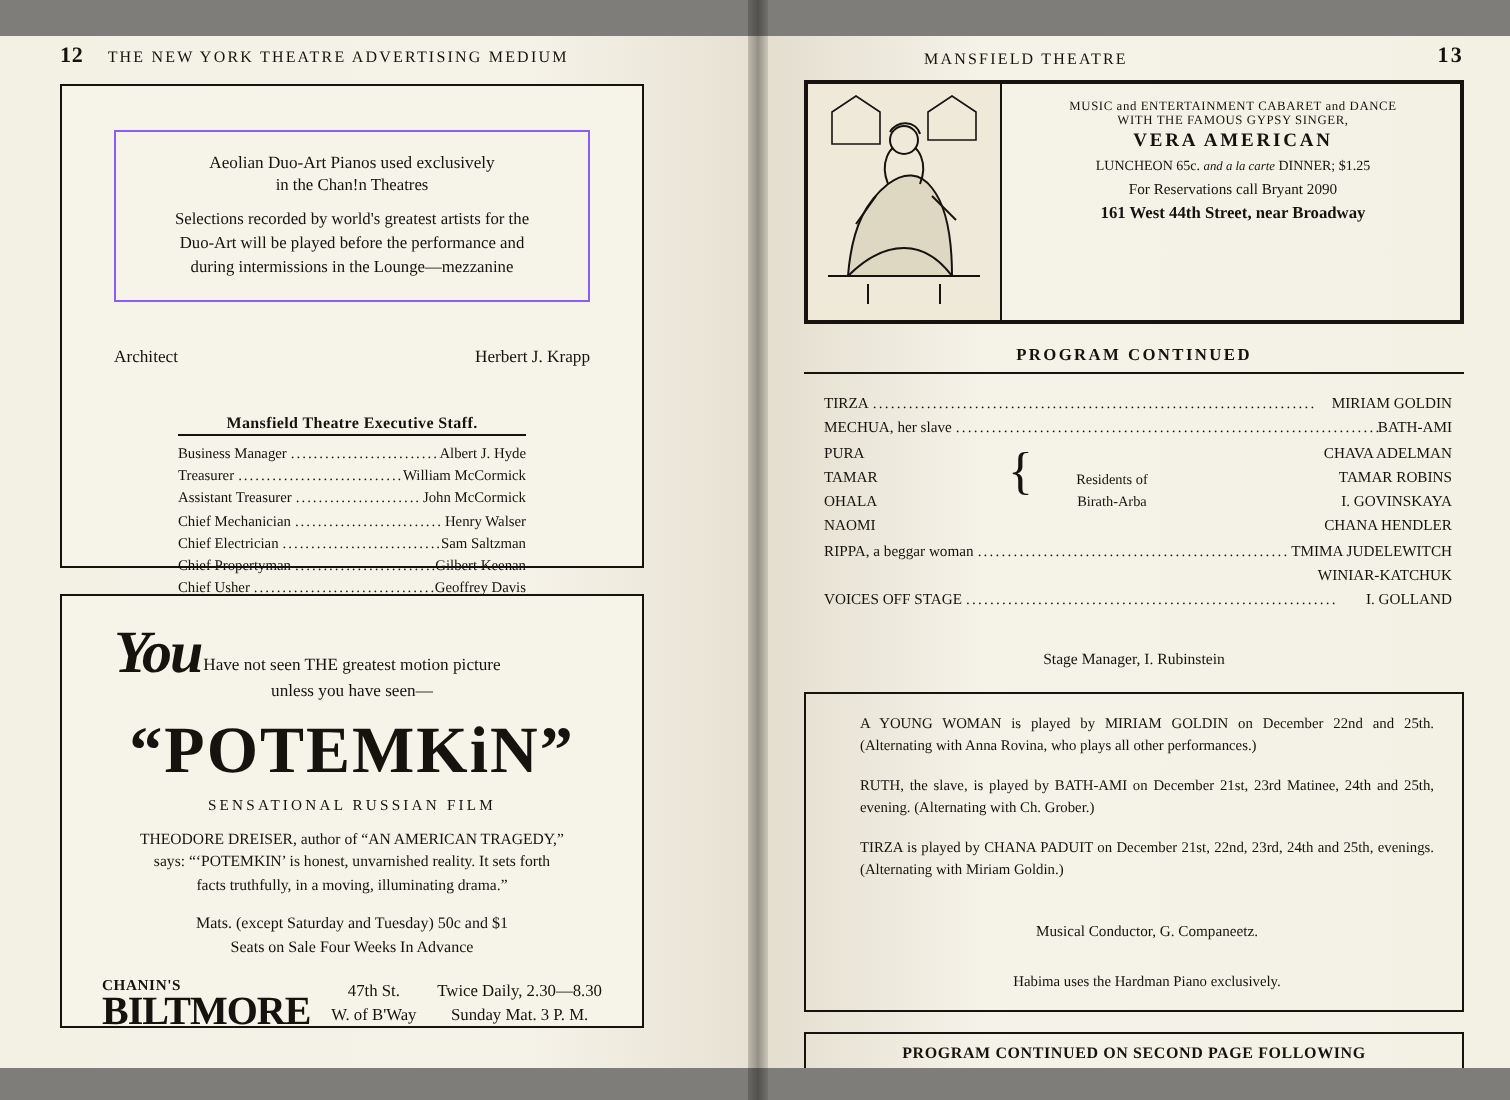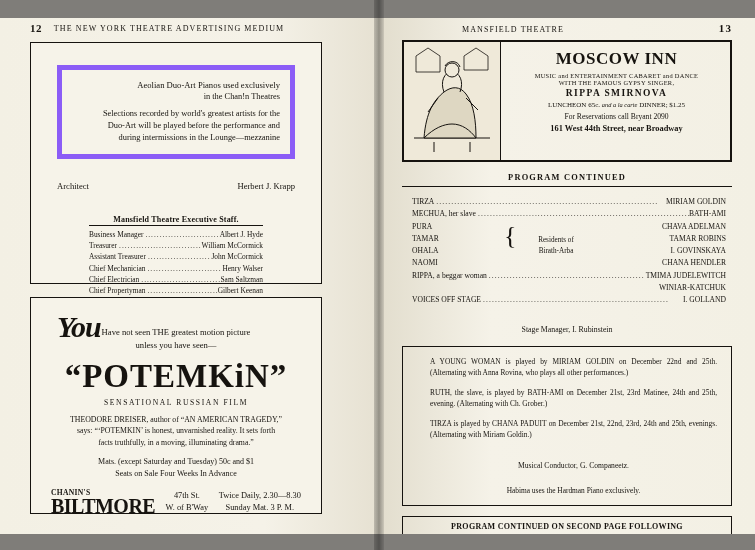--- a/index.html
+++ b/index.html
@@ -23,22 +23,22 @@
   .l-inner{position:absolute;left:30px;top:22px;width:292px;}
   .runhead{display:flex;align-items:flex-end;font-size:8.5px;letter-spacing:.4px;}
   .folio{font-size:11px;font-weight:bold;margin-right:12px;}
   .runhead .txt{font-size:8px;letter-spacing:1.1px;padding-bottom:1px;}
 
   .adbox{
     border:1.5px solid #16130f;margin-top:8px;position:relative;background:#f6f3e9;
   }
   .ad1{height:240px;padding:0;}
   .ad1 .innerbox{
-    border:5px solid #8b5cf6;margin:22px 26px 17px 26px;padding:9px 10px 10px 10px;
-    text-align:right;font-size:8.4px;line-height:1.45;
+    border:1px solid #8b5cf6;margin:22px 26px 17px 26px;padding:9px 10px 10px 10px;
+    text-align:center;font-size:8.4px;line-height:1.45;
   }
   .ad1 .innerbox .l1{font-size:8.6px;}
   .architect{
     display:flex;justify-content:space-between;font-size:8.6px;
     margin:22px 26px 0 26px;
   }
   .staff-title{
     text-align:center;font-size:8px;font-weight:bold;margin:24px 0 1px 0;
     letter-spacing:.2px;
   }
@@ -248,24 +248,23 @@
               <path d="M62 56 L74 68"></path>
               <path d="M30 100 L30 110 M66 100 L66 110"></path>
               <path d="M12 14 L24 6 L36 14 L36 30 L12 30 Z" stroke-width="0.8"></path>
               <path d="M60 14 L72 6 L84 14 L84 28 L60 28 Z" stroke-width="0.8"></path>
             </g>
           </svg>
           <div class="word">MOSCOW</div>
           <div class="word2">INN</div>
         </div>
         <div class="mb-right">
-          <div class="mos-title">MOSCOW INN</div>
           <div class="mos-l1">MUSIC and ENTERTAINMENT  CABARET and DANCE</div>
           <div class="mos-l2">WITH THE FAMOUS GYPSY SINGER,</div>
-          <div class="mos-star">RIPPA SMIRNOVA</div>
+          <div class="mos-star">VERA AMERICAN</div>
           <div class="mos-l3">
             <span>LUNCHEON 65c.</span>
             <span class="ital">and a la carte</span>
             <span>DINNER; $1.25</span>
           </div>
           <div class="mos-l4">For Reservations call Bryant 2090</div>
           <div class="mos-l5">161 West 44th Street, near Broadway</div>
         </div>
       </div>
 

